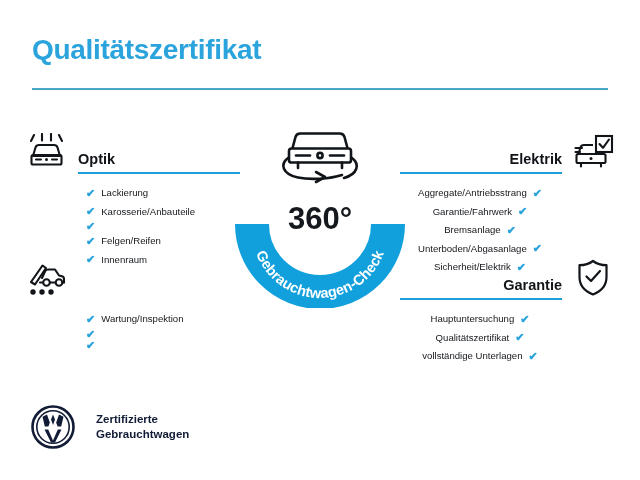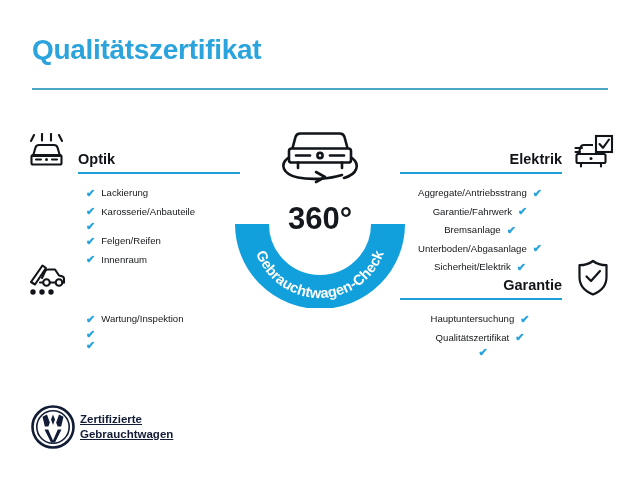--- a/index.html
+++ b/index.html
@@ -135,26 +135,25 @@
   
   .vw-footer {
     position: absolute;
     left: 30px;
     top: 404px;
     display: flex;
     align-items: center;
   }
   .vw-mark { width: 46px; height: 46px; flex: 0 0 46px; }
   .vw-text {
-    margin-left: 4px;
+    margin-left: 20px;
     font-size: 11.5px;
     font-weight: bold;
     color: #131c36;
     line-height: 15px;
-    text-decoration: underline;
   }
 </style>
 </head>
 <body>
 
 <div class="page">
 
   <div class="title">Qualitätszertifikat</div>
   <div class="title-rule"></div>
 
@@ -295,20 +294,21 @@
     <ul class="check-list right-list">
       <li>
           <span>Hauptuntersuchung</span>
           <span class="tick">✔</span>
         </li>
       <li>
           <span>Qualitätszertifikat</span>
           <span class="tick">✔</span>
         </li>
       <li>
+          <span>vollständige Unterlagen</span>
           <span class="tick">✔</span>
         </li>
     </ul>
   </div>
 
   <div class="badge">
     <svg width="184" height="196" viewBox="0 0 184 196">
       <defs>
         <path id="arcPath" d="M 24 118 A 68 68 0 0 0 160 118"></path>
       </defs>

